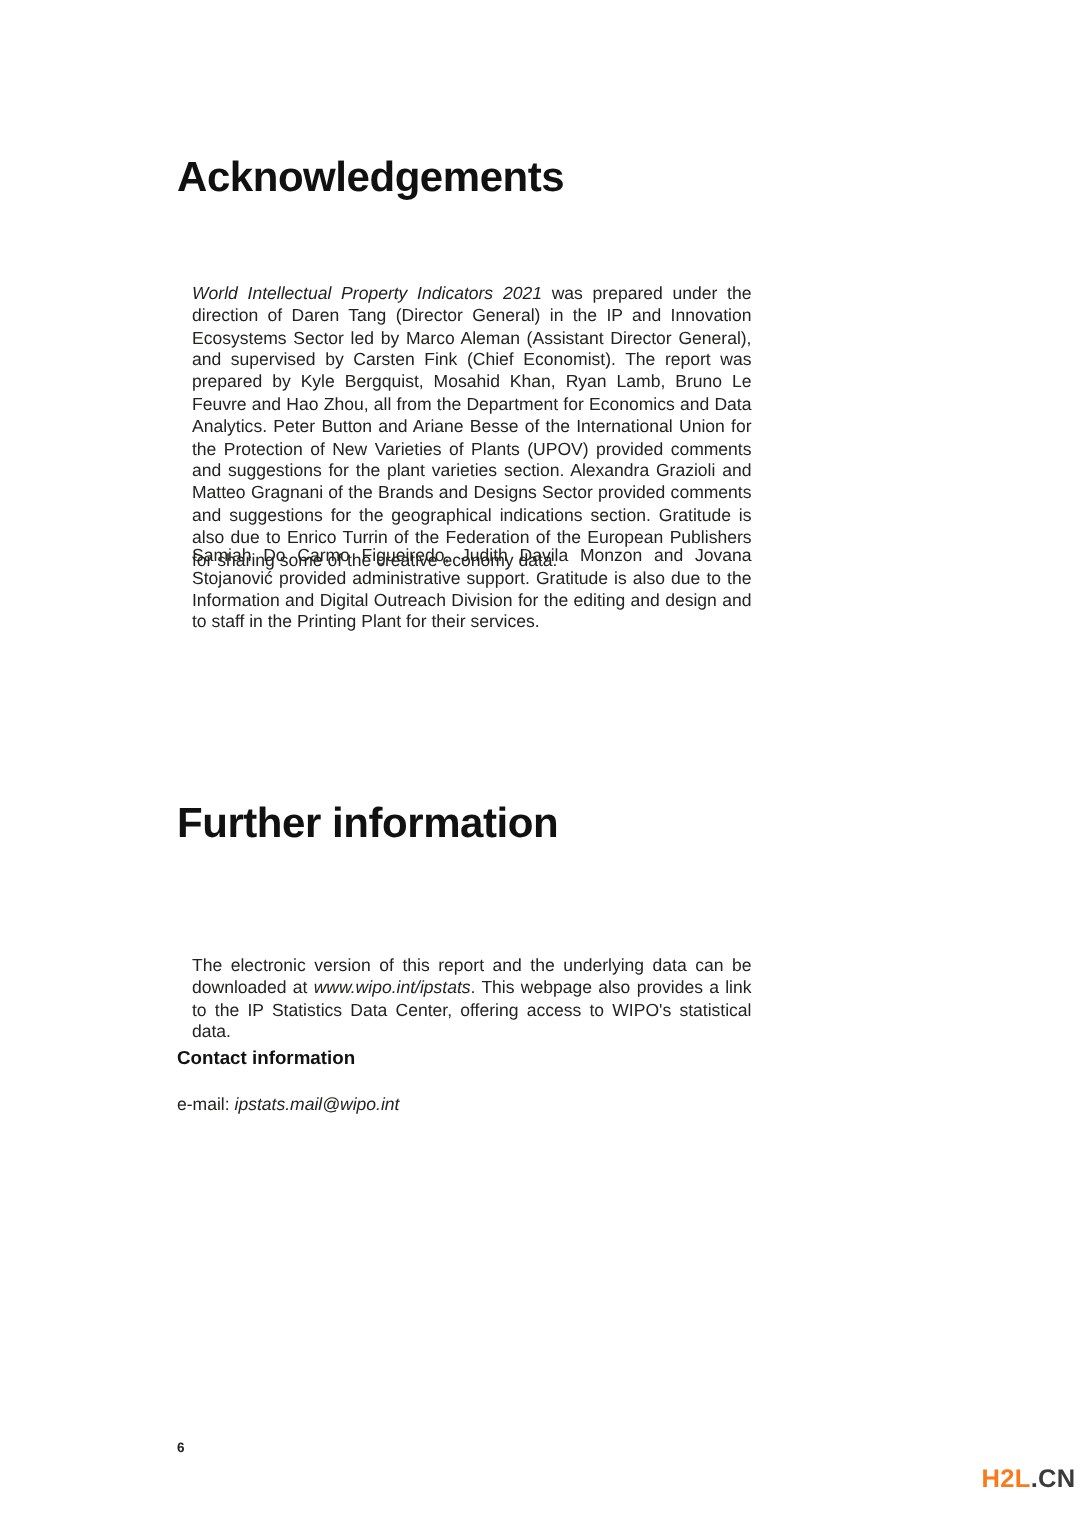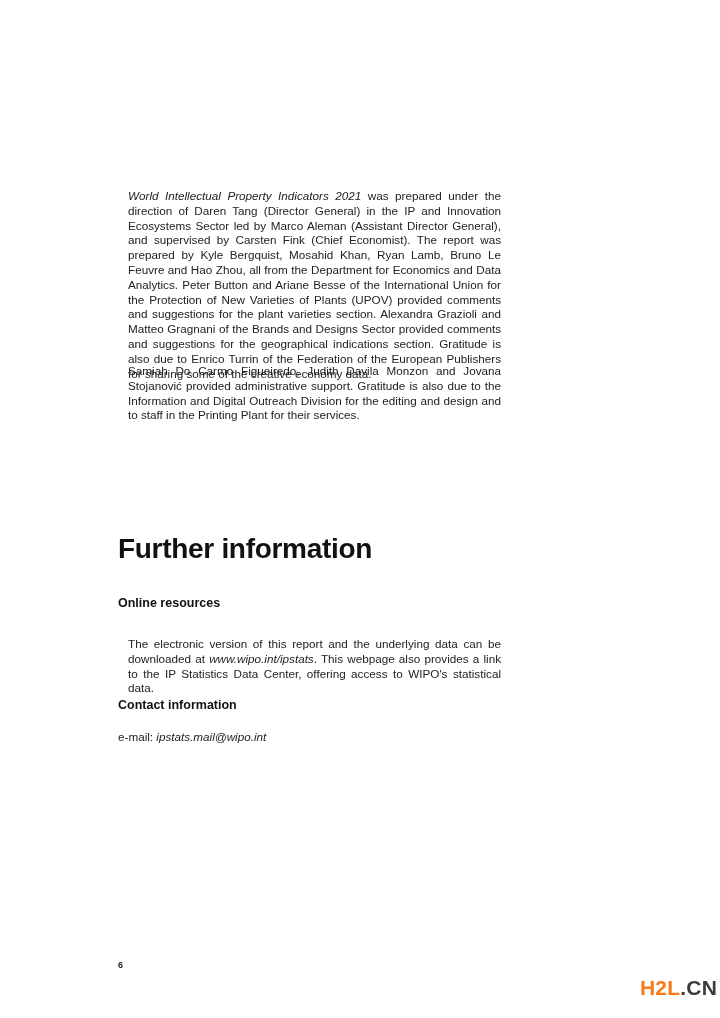--- a/index.html
+++ b/index.html
@@ -56,49 +56,49 @@
     left: 118px;
     top: 960px;
     font-size: 9px;
     font-weight: 700;
     color: #222220;
   }
   .watermark {
     position: absolute;
     right: 3px;
     top: 976px;
-    font-size: 21px;
+    font-size: 17px;
     font-weight: 700;
     letter-spacing: 0.2px;
     white-space: nowrap;
   }
   .watermark .brand { }
   .watermark .suffix { }
 </style>
 </head>
 <body>
 
 <div class="page">
 
+  <div class="content-col" style="top: 103px;">
+    <h1 class="doc-title">Acknowledgements</h1>
+  </div>
 
   <div class="content-col" style="top: 179px;">
     <p class="body-text"><span class="italic">World Intellectual Property Indicators 2021</span><span> was prepared under the direction of Daren Tang (Director General) in the IP and Innovation Ecosystems Sector led by Marco Aleman (Assistant Director General), and supervised by Carsten Fink (Chief Economist). The report was prepared by Kyle Bergquist, Mosahid Khan, Ryan Lamb, Bruno Le Feuvre and Hao Zhou, all from the Department for Economics and Data Analytics. Peter Button and Ariane Besse of the International Union for the Protection of New Varieties of Plants (UPOV) provided comments and suggestions for the plant varieties section. Alexandra Grazioli and Matteo Gragnani of the Brands and Designs Sector provided comments and suggestions for the geographical indications section. Gratitude is also due to Enrico Turrin of the Federation of the European Publishers for sharing some of the creative economy data.</span></p>
   </div>
 
   <div class="content-col" style="top: 354px;">
     <p class="body-text">Samiah Do Carmo Figueiredo, Judith Davila Monzon and Jovana Stojanović provided administrative support. Gratitude is also due to the Information and Digital Outreach Division for the editing and design and to staff in the Printing Plant for their services.</p>
   </div>
 
   <div class="content-col" style="top: 534px;">
     <h1 class="doc-title">Further information</h1>
   </div>
 
-  <div class="content-col" style="top: 596px;">
-    <h3 class="subhead">Online resources</h3>
-  </div>
 
   <div class="content-col" style="top: 627px;">
     <p class="body-text"><span>The electronic version of this report and the underlying data can be downloaded at </span><span class="italic">www.wipo.int/ipstats</span><span>. This webpage also provides a link to the IP Statistics Data Center, offering access to WIPO's statistical data.</span></p>
   </div>
 
   <div class="content-col" style="top: 698px;">
     <h3 class="subhead">Contact information</h3>
   </div>
 
   <div class="content-col contact-lines" style="top: 729px;">

